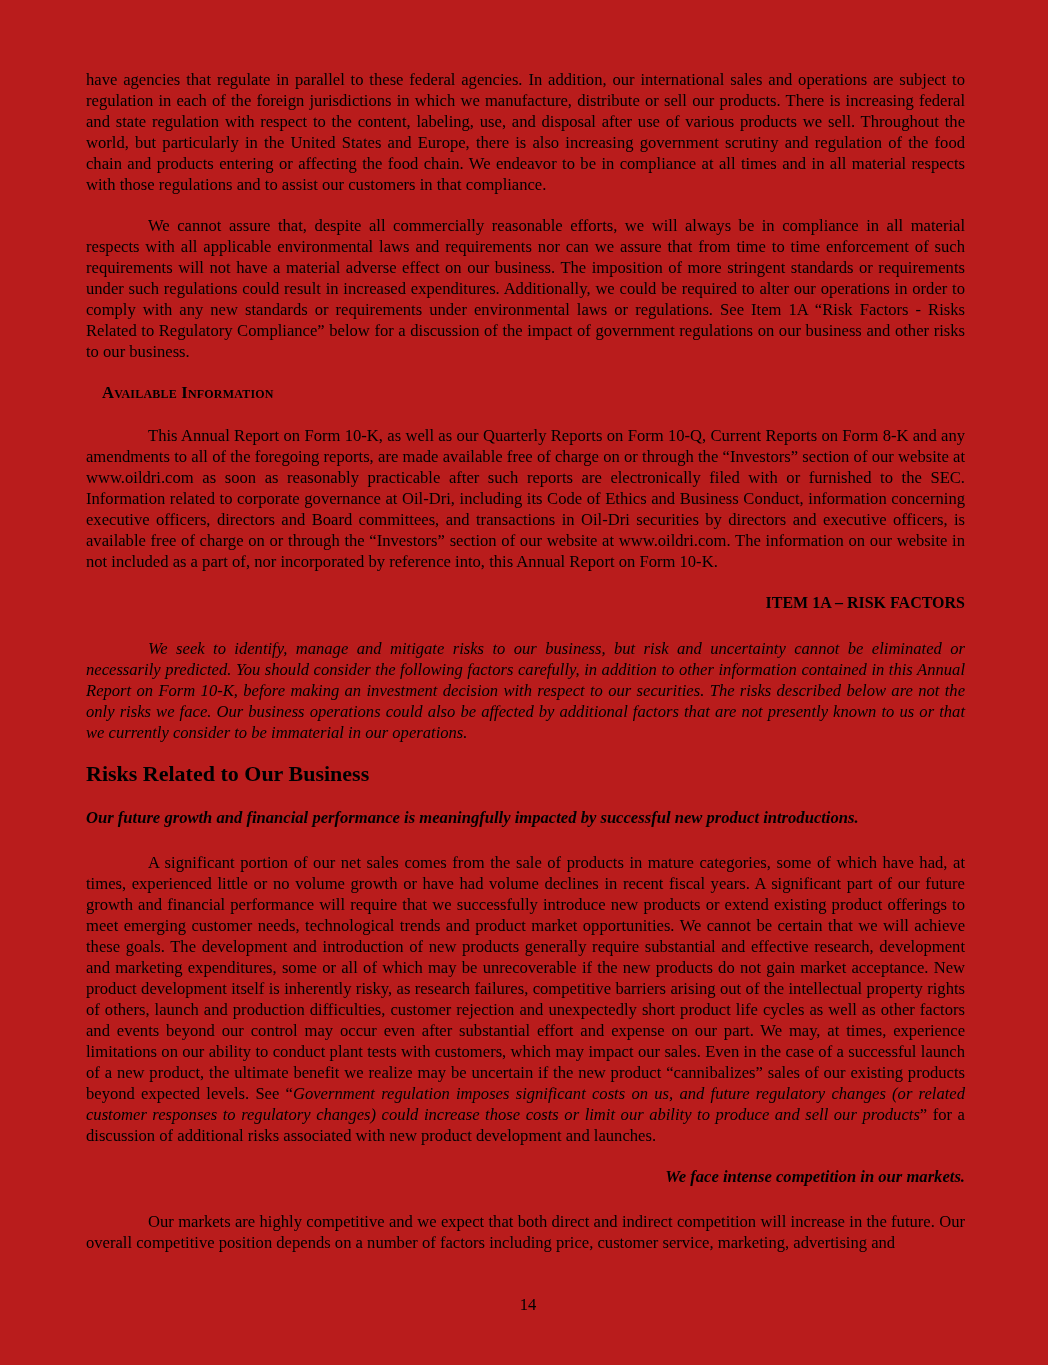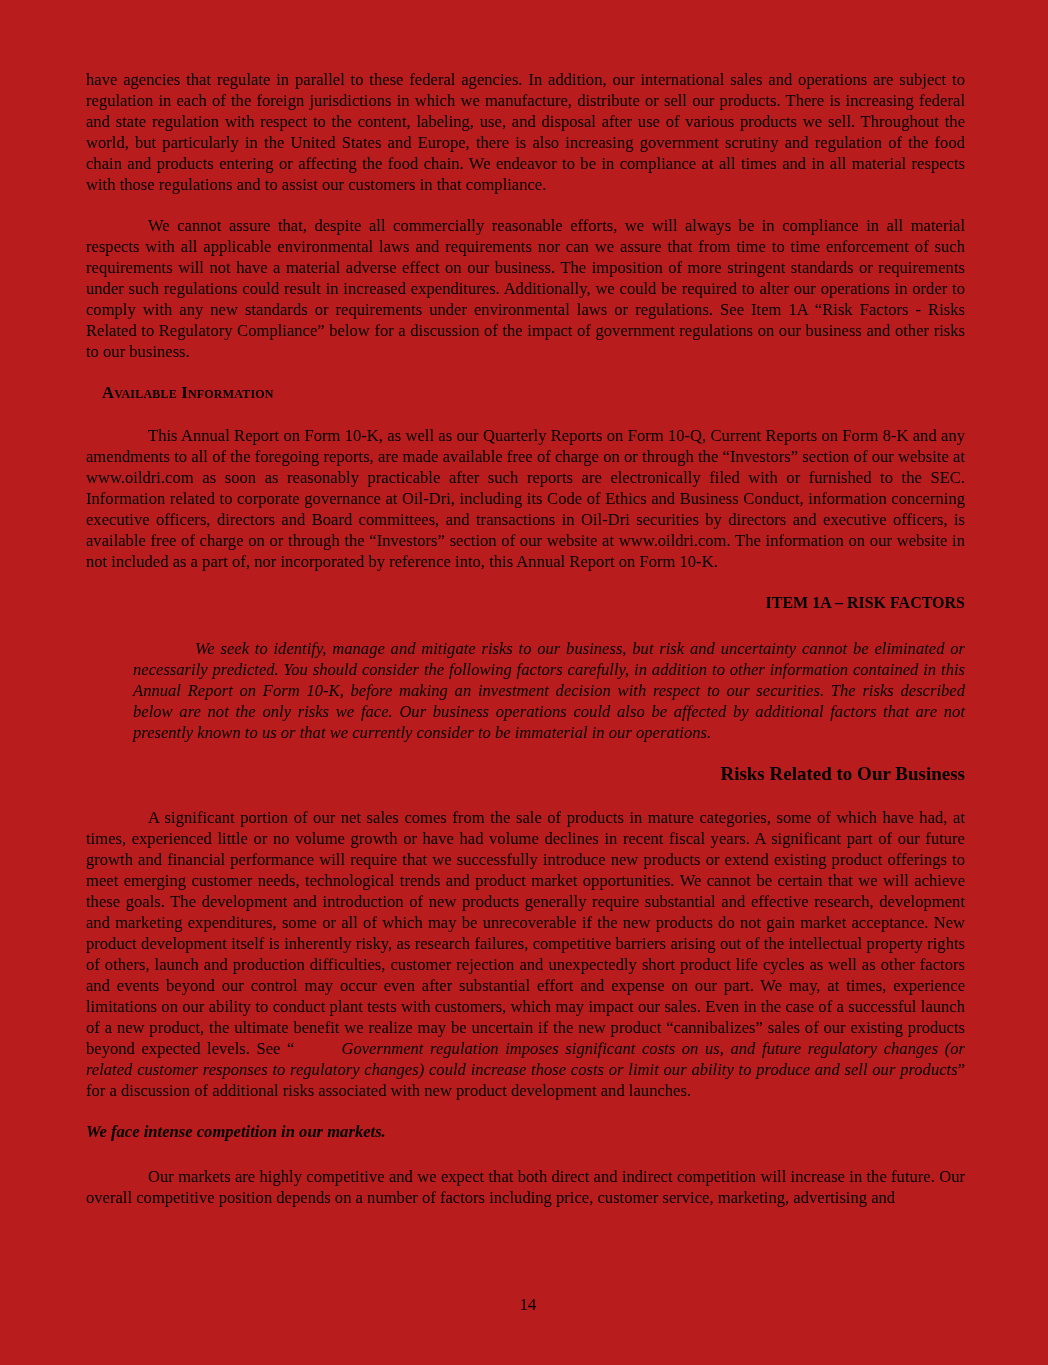--- a/index.html
+++ b/index.html
@@ -18,48 +18,48 @@
     font-size: 16.6px;
     line-height: 21px;
     padding: 69px 83px 0 86px;
     overflow: hidden;
   }
   p {
     margin: 0 0 20px 0;
     text-align: justify;
   }
   .indent { text-indent: 62px; }
-  .italic { font-style: italic; margin-left: 47px; }
+  .italic { font-style: italic; }
   .section-heading {
     font-size: 16.6px;
     font-weight: bold;
     font-variant: small-caps;
     letter-spacing: 0.2px;
     margin: 0 0 22px 16px;
     text-align: left;
   }
   .item-heading {
     font-size: 16px;
     font-weight: bold;
     margin: 13px 0 25px 0;
     text-align: right;
   }
   .center-heading {
-    font-size: 19px;
+    font-size: 22px;
     font-weight: bold;
-    text-align: right;
+    text-align: left;
     margin: 14px 0 23px 0;
   }
   .risk-subheading {
     font-weight: bold;
     font-style: italic;
     text-align: left;
     margin: 0 0 24px 0;
   }
-  .risk-subheading.second { margin-top: 15px; }
+  .risk-subheading.second { margin-top: 15px; text-align: right; }
   .page-number {
     position: absolute;
     left: 8px;
     right: 0;
     top: 1294px;
     text-align: center;
     font-size: 16.6px;
   }
 </style>
 </head>
@@ -74,20 +74,21 @@
   <h2 class="section-heading">Available Information</h2>
 
   <p class="body-text indent">This Annual Report on Form 10-K, as well as our Quarterly Reports on Form 10-Q, Current Reports on Form 8-K and any amendments to all of the foregoing reports, are made available free of charge on or through the “Investors” section of our website at www.oildri.com as soon as reasonably practicable after such reports are electronically filed with or furnished to the SEC. Information related to corporate governance at Oil-Dri, including its Code of Ethics and Business Conduct, information concerning executive officers, directors and Board committees, and transactions in Oil-Dri securities by directors and executive officers, is available free of charge on or through the “Investors” section of our website at www.oildri.com. The information on our website in not included as a part of, nor incorporated by reference into, this Annual Report on Form 10-K.</p>
 
   <h2 class="item-heading">ITEM 1A – RISK FACTORS</h2>
 
   <p class="body-text indent italic">We seek to identify, manage and mitigate risks to our business, but risk and uncertainty cannot be eliminated or necessarily predicted. You should consider the following factors carefully, in addition to other information contained in this Annual Report on Form 10-K, before making an investment decision with respect to our securities. The risks described below are not the only risks we face. Our business operations could also be affected by additional factors that are not presently known to us or that we currently consider to be immaterial in our operations.</p>
 
   <h3 class="center-heading">Risks Related to Our Business</h3>
 
+  <p class="risk-subheading">Our future growth and financial performance is meaningfully impacted by successful new product introductions.</p>
 
   <p class="body-text indent"><span>A significant portion of our net sales comes from the sale of products in mature categories, some of which have had, at times, experienced little or no volume growth or have had volume declines in recent fiscal years. A significant part of our future growth and financial performance will require that we successfully introduce new products or extend existing product offerings to meet emerging customer needs, technological trends and product market opportunities. We cannot be certain that we will achieve these goals. The development and introduction of new products generally require substantial and effective research, development and marketing expenditures, some or all of which may be unrecoverable if the new products do not gain market acceptance. New product development itself is inherently risky, as research failures, competitive barriers arising out of the intellectual property rights of others, launch and production difficulties, customer rejection and unexpectedly short product life cycles as well as other factors and events beyond our control may occur even after substantial effort and expense on our part. We may, at times, experience limitations on our ability to conduct plant tests with customers, which may impact our sales. Even in the case of a successful launch of a new product, the ultimate benefit we realize may be uncertain if the new product “cannibalizes” sales of our existing products beyond expected levels. See “</span><span class="italic">Government regulation imposes significant costs on us, and future regulatory changes (or related customer responses to regulatory changes) could increase those costs or limit our ability to produce and sell our products</span><span>” for a discussion of additional risks associated with new product development and launches.</span></p>
 
   <p class="risk-subheading second">We face intense competition in our markets.</p>
 
   <p class="body-text indent">Our markets are highly competitive and we expect that both direct and indirect competition will increase in the future. Our overall competitive position depends on a number of factors including price, customer service, marketing, advertising and</p>
 
   <div class="page-number">14</div>
 
 </div>

